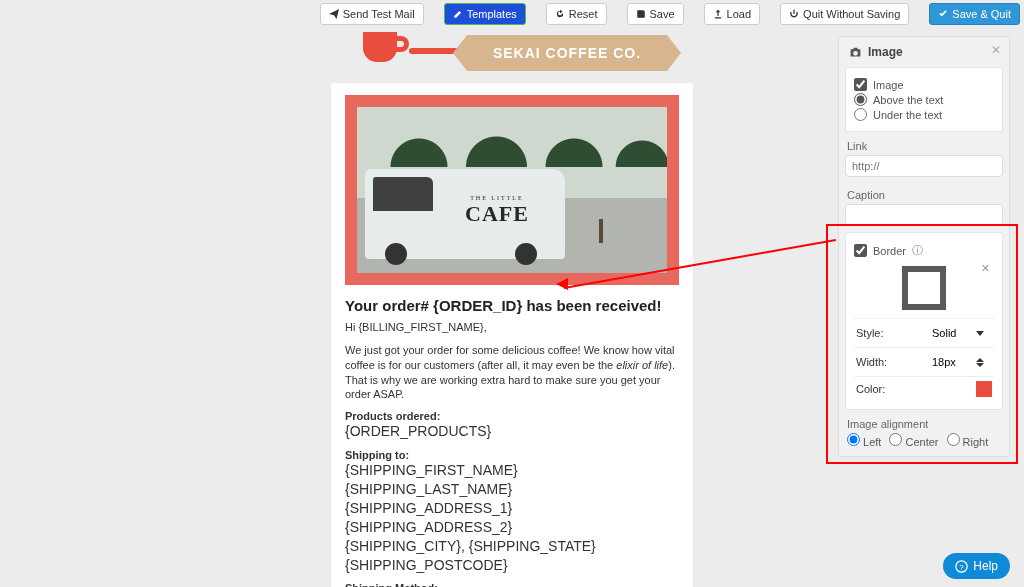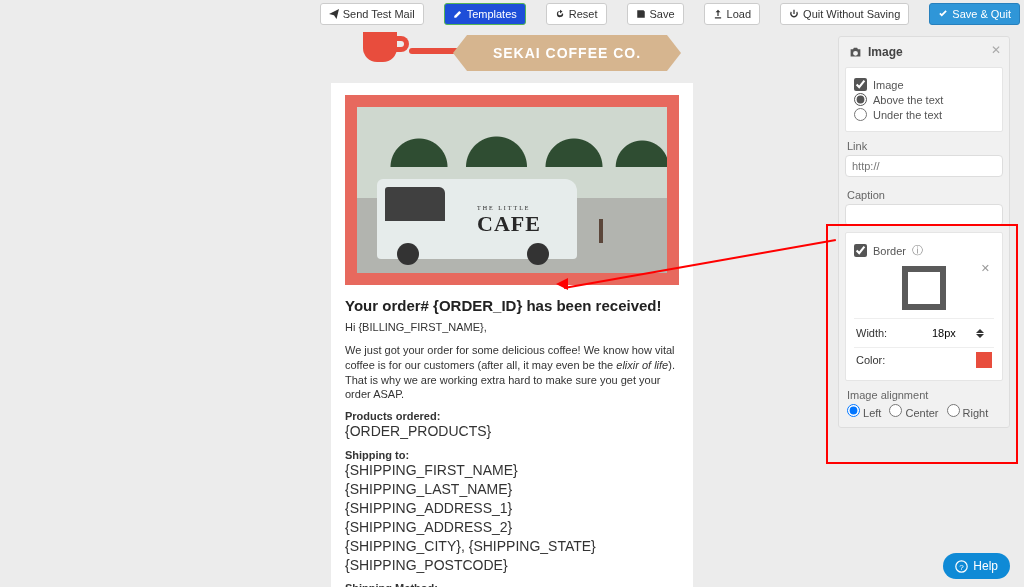--- a/index.html
+++ b/index.html
@@ -23,21 +23,21 @@
 .saucer { width: 58px; height:6px; background:#e84d3d; border-radius:4px; margin-top:2px; }
 .banner { margin-top:6px; background:#d6b58f; color:#fff; font-weight:bold; font-size:14px; letter-spacing:1px; padding:10px 26px; position:relative; }
 .banner:before, .banner:after { content:""; position:absolute; top:0; width:0; height:0; border-top:18px solid transparent; border-bottom:18px solid transparent; }
 .banner:before { left:-14px; border-right:14px solid #d6b58f; }
 .banner:after  { right:-14px; border-left:14px solid #d6b58f; }
 
 
 .card { width: 362px; background:#fff; padding:12px 14px 20px; }
 .hero { border:12px solid #e7695e; background:#b7c3b6; height:190px; display:flex; align-items:center; justify-content:center; overflow:hidden; }
 .hero-inner { width:100%; height:100%; position:relative; background:linear-gradient(#cfd8cf 0%, #cfd8cf 55%, #b2b4af 55%, #b2b4af 100%);}
-.van { position:absolute; left:20px; bottom:14px; width:200px; height:80px; background:#e6eceb; border-radius:6px 12px 4px 4px; }
+.van { position:absolute; left:8px; bottom:14px; width:200px; height:90px; background:#e6eceb; border-radius:6px 12px 4px 4px;text-align:center; }
 .van:before { content:""; position:absolute; left:8px; top:8px; width:60px; height:34px; background:#404040; border-radius:3px 6px 0 0; }
 .wheel { position:absolute; bottom:-6px; width:22px; height:22px; border-radius:50%; background:#333; }
 .wheel.w1{left:20px;} .wheel.w2{left:150px;}
 .cafe { position:absolute; left:100px; top:26px; font-family: Georgia, serif; font-size:22px; font-weight:bold; letter-spacing:1px; color:#282828; }
 .cafe small{ display:block; font-size:6px; letter-spacing:2px; font-weight:normal; }
 .trees { position:absolute; top:0; left:0; right:0; height:60px; background: radial-gradient(circle at 20% 100%, #2f4d32 28px, transparent 29px), radial-gradient(circle at 45% 100%, #2f4d32 30px, transparent 31px), radial-gradient(circle at 70% 100%, #2f4d32 28px, transparent 29px), radial-gradient(circle at 92% 100%, #2f4d32 26px, transparent 27px);}
 .trunk{position:absolute;bottom:30px;width:4px;height:24px;background:#5b463a;} .t1{left:26%;} .t2{left:52%;} .t3{left:78%;}
 
 .h1 { font-size:15px; font-weight:bold; margin:12px 0 6px; color:#222;}
 .p  { font-size:11px; color:#333; line-height:1.35; margin-bottom:8px; }
@@ -211,20 +211,27 @@
     <label class="prow">
         <input type="checkbox" checked="" style="">
         <span>Border</span> 
         <span style="color:#888;">ⓘ</span>
       </label>
     <div class="border-preview">
       <span class="bx">✕</span>
       <div class="sq"></div>
     </div>
     <div class="bctrl">
+      <span>Style:</span>
+      <div class="fld">
+          <input class="txt" readonly="" value="Solid" style="">
+          <div class="caret"></div>
+        </div>
+    </div>
+    <div class="bctrl">
       <span>Width:</span>
       <div class="fld">
           <input class="txt" value="18px" style="">
           <div class="spin">
             <div class="up"></div>
             <div class="dn"></div>
           </div>
         </div>
     </div>
     <div class="bctrl">

